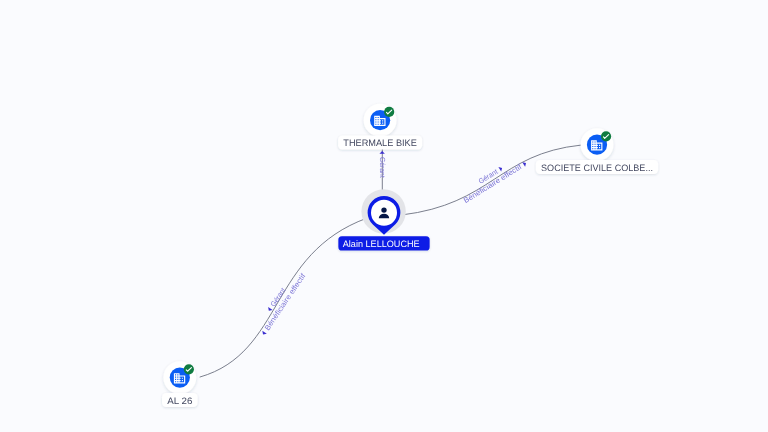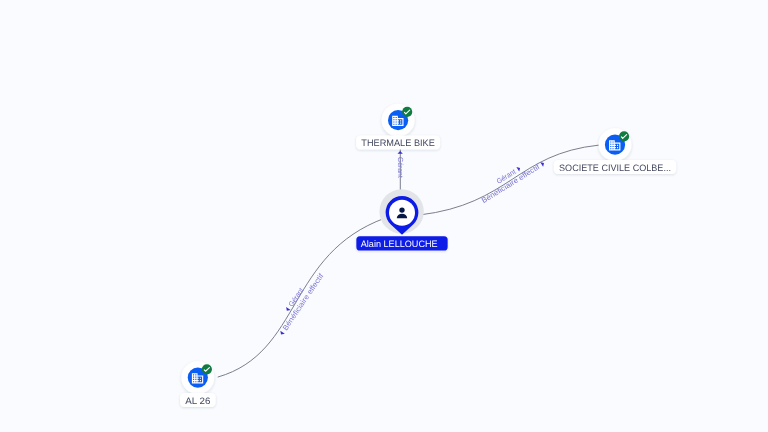--- a/index.html
+++ b/index.html
@@ -1,19 +1,19 @@
 <!DOCTYPE html>
 <html><head>
 <meta charset="utf-8">
 <style>
   html,body{margin:0;padding:0;}
   body{width:768px;height:432px;overflow:hidden;background:#fafbfe;
        font-family:"Liberation Sans",sans-serif;-webkit-font-smoothing:antialiased;
        text-rendering:geometricPrecision;}
-  #stage{position:relative;width:711px;height:432px;background:#fafbfe;margin-left:18px;}
+  #stage{position:relative;width:711px;height:432px;background:#fafbfe;}
   svg.layer{position:absolute;left:0;top:0;width:768px;height:432px;overflow:visible;
        shape-rendering:geometricPrecision;text-rendering:geometricPrecision;}
   text{-webkit-font-smoothing:antialiased;}
   #stage{opacity:0.999;}
   .edge-path{fill:none;stroke:#6c7080;stroke-width:0.9;}
   .edge-label{font-family:"Liberation Sans",sans-serif;font-size:7.4px;fill:#7d76d6;}
   .node-label{font-family:"Liberation Sans",sans-serif;font-size:9.3px;fill:#434860;}
   .node-label-sel{font-family:"Liberation Sans",sans-serif;font-size:9.3px;fill:#ffffff;}
 </style>
 </head>

